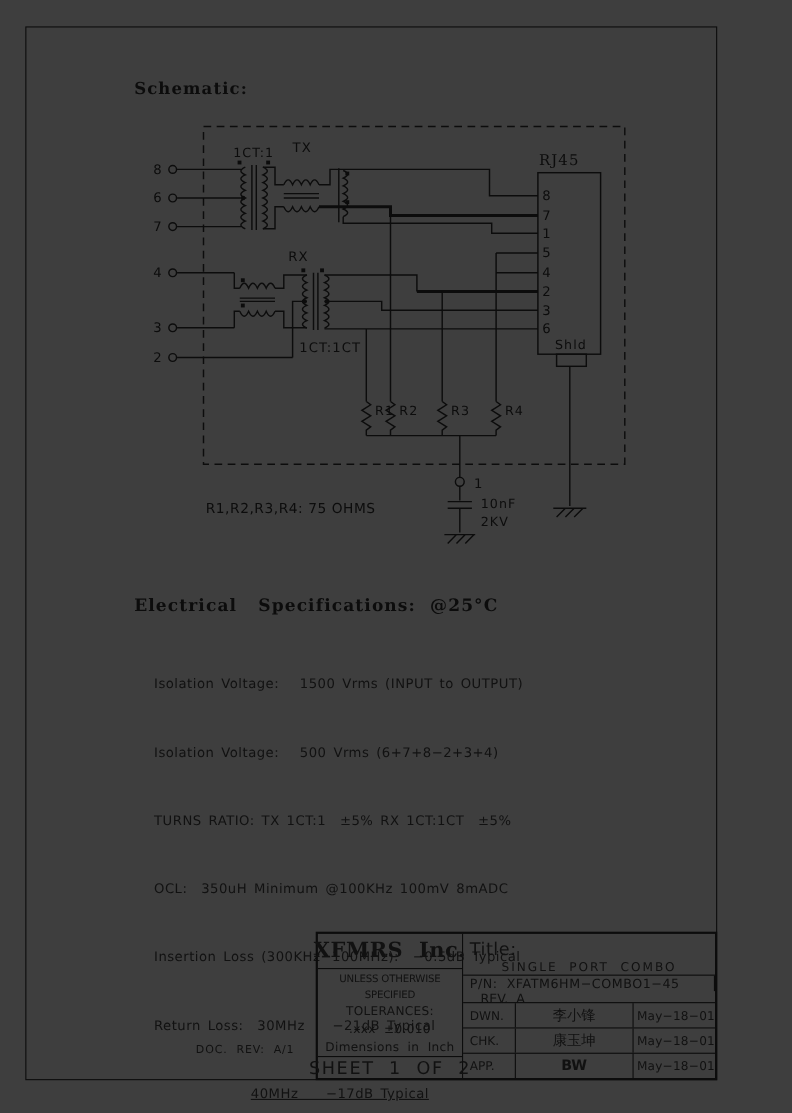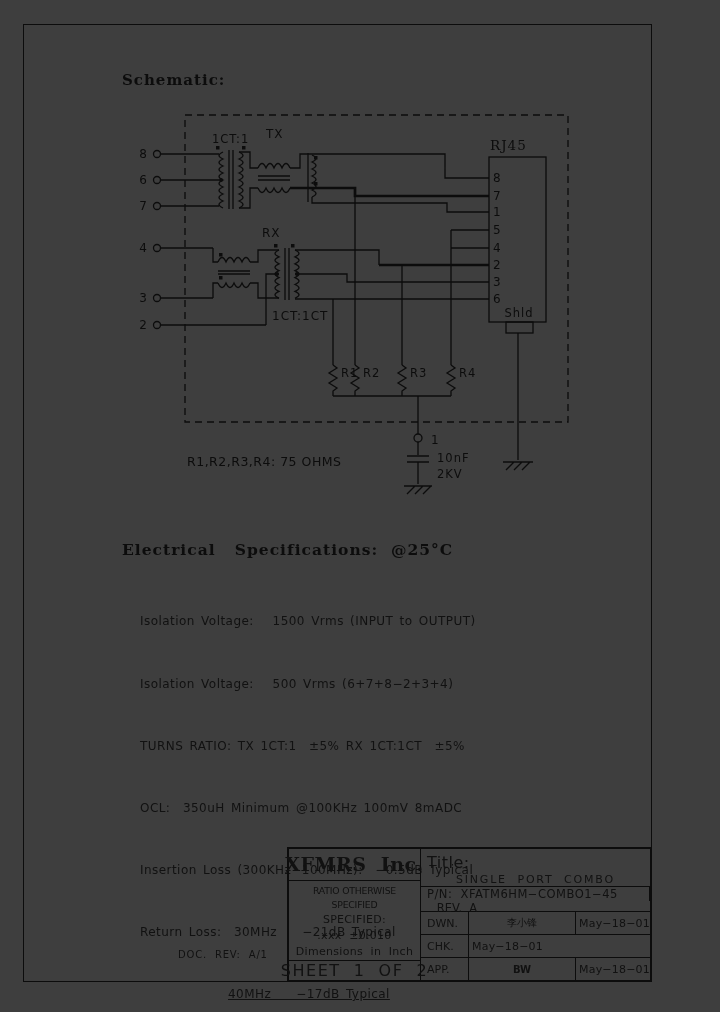--- a/index.html
+++ b/index.html
@@ -52,21 +52,21 @@
   .tb-titlerow{height:38px;border-bottom:1.6px solid #0c0c0c;position:relative;}
   .tb-title-label{position:absolute;left:6px;top:4px;font-size:16px;letter-spacing:.5px;}
   .tb-title{display:block;text-align:center;padding-top:24px;font-size:11px;letter-spacing:1.8px;white-space:pre;}
   .tb-pnrow{height:25px;border-bottom:1.6px solid #0c0c0c;display:flex;flex-direction:column;}
   .tb-pn{flex:1;border-right:1.6px solid #0c0c0c;display:flex;align-items:center;padding-left:6px;
     font-size:11.5px;letter-spacing:.5px;white-space:pre;}
   .tb-rev{width:72px;display:flex;align-items:center;justify-content:center;font-size:11.5px;white-space:pre;}
   .tb-sign-row{flex:1;border-bottom:1.6px solid #0c0c0c;display:flex;}
   .tb-sign-row:last-child{border-bottom:none;}
   .tb-sign-label{width:48px;border-right:1.6px solid #0c0c0c;display:flex;align-items:center;padding-left:6px;font-size:11px;}
-  .tb-sign-name{flex:1;border-right:1.6px solid #0c0c0c;display:flex;align-items:center;justify-content:center;font-size:10px;}
+  .tb-sign-name{flex:1;border-right:1.6px solid #0c0c0c;display:flex;align-items:center;justify-content:center;font-size:13px;}
   .tb-sign-date{width:74px;display:flex;align-items:center;padding-left:3px;font-size:11px;letter-spacing:.2px;white-space:pre;}
   .doc-rev{position:absolute;left:178px;top:949px;font-size:10px;letter-spacing:.8px;word-spacing:4px;color:#111;}
 </style>
 </head>
 <body>
 
 <div class="frame"></div>
 
 <svg width="720" height="1012" viewBox="0 0 720 1012">
 
@@ -203,22 +203,22 @@
   
   
   
   
 </div>
 
 <div class="tb">
   <div class="tb-left">
     <div class="tb-company">XFMRS  Inc.</div>
     <div class="tb-notes">
-      <div class="tb-note0">RATIO OTHERWISE SPECIFIED</div>
-      <div class="tb-note">SPECIFIED:</div>
+      <div class="tb-note0">UNLESS OTHERWISE SPECIFIED</div>
+      <div class="tb-note">TOLERANCES:</div>
       <div class="tb-note">.xxx  ±0.010</div>
       <div class="tb-note">Dimensions  in  Inch</div>
     </div>
     <div class="tb-sheet">SHEET  1  OF  2</div>
   </div>
   <div class="tb-right">
     <div class="tb-titlerow">
       <span class="tb-title-label">Title:</span>
       <span class="tb-title">SINGLE  PORT  COMBO</span>
     </div>
@@ -226,20 +226,21 @@
       <div class="tb-pn">P/N:  XFATM6HM−COMBO1−45</div>
       <div class="tb-rev">REV.  A</div>
     </div>
     <div class="tb-sign-row">
       <div class="tb-sign-label">DWN.</div>
       <div class="tb-sign-name">李小锋</div>
       <div class="tb-sign-date">May−18−01</div>
     </div>
     <div class="tb-sign-row">
       <div class="tb-sign-label">CHK.</div>
+      <div class="tb-sign-name">康玉坤</div>
       <div class="tb-sign-date">May−18−01</div>
     </div>
     <div class="tb-sign-row">
       <div class="tb-sign-label">APP.</div>
       <div class="tb-sign-name" style="font-weight:bold">BW</div>
       <div class="tb-sign-date">May−18−01</div>
     </div>
   </div>
 </div>
 

